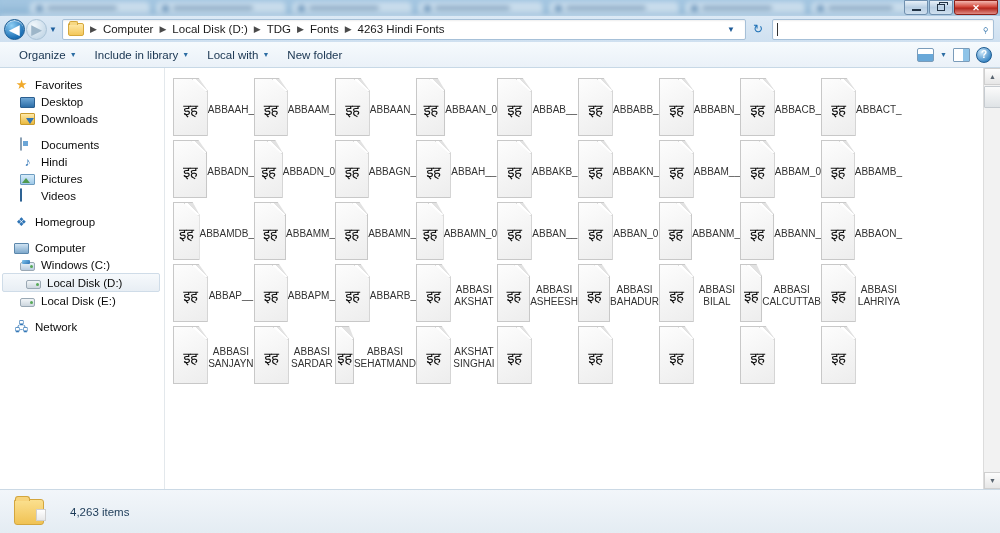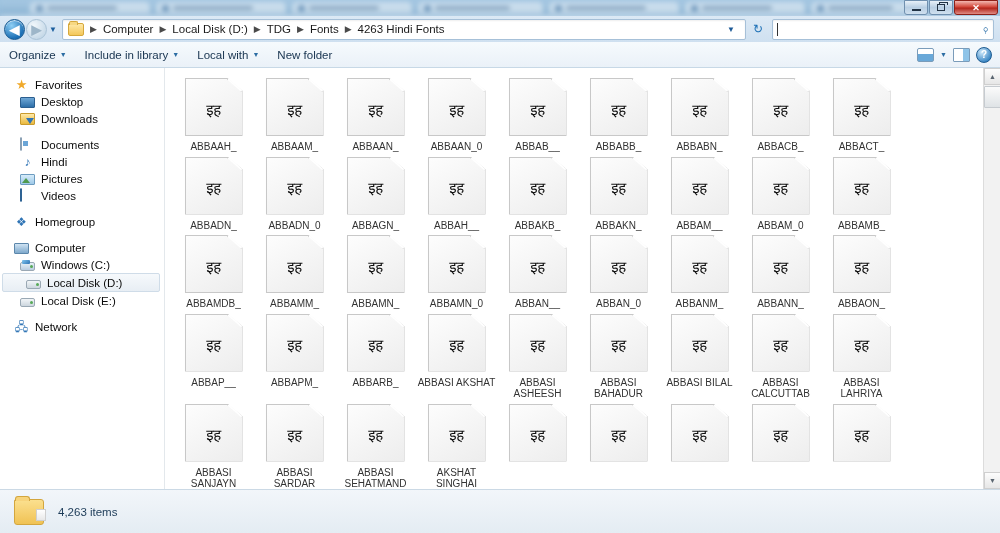--- a/index.html
+++ b/index.html
@@ -135,21 +135,21 @@
   }
   #searchcaret { width:1px;height:13px;background:#333; }
   #searchinput { flex:1; border:none; outline:none; font-size:11px; background:transparent;}
   .mag { color:#2a6ea8; font-size:12px; transform:rotate(-45deg); }
 
   
   #toolbar {
     position:absolute; left:0; top:42px; width:1000px; height:26px;
     background:linear-gradient(180deg,#f6fafd,#eaf1f8);
     border-bottom:1px solid #c7d8e6;
-    display:flex; align-items:center; padding-left:0;
+    display:flex; align-items:center; padding-left:10px;
   }
   .tbitem {
     display:flex;align-items:center;gap:4px;
     padding:3px 9px; color:#17334f; font-size:11.5px; border-radius:2px;
   }
   .tbcaret { font-size:7px; color:#2b6ca3; }
   .tbright { margin-left:auto; display:flex; align-items:center; gap:6px; padding-right:8px;}
   .viewicon {
     width:17px;height:14px;border:1px solid #7a9cba;border-radius:2px;
     background:linear-gradient(180deg,#ffffff 0 45%,#69a8d8 45% 100%);
@@ -256,21 +256,21 @@
   #filepane {
     flex:1; position:relative; overflow:hidden; background:#fff;
   }
   #grid {
     display:flex; flex-wrap:wrap;
     padding:6px 0 0 8px;
     width:815px;
   }
   .tile {
     width:81px; padding-top:4px;
-    display:flex; flex-direction:column; align-items:center;
+    display:flex; align-items:center;
   }
   .fonticon {
     width:58px;height:58px; position:relative;
     background:linear-gradient(150deg,#fdfdfd,#ededed);
     border:1px solid #c8c8c8;
     border-top-right-radius:0;
     box-shadow:0 1px 1px rgba(0,0,0,.08);
     display:flex;align-items:center;justify-content:center;
     clip-path:polygon(0 0, 74% 0, 100% 22%, 100% 100%, 0 100%);
   }
@@ -308,21 +308,21 @@
     position:absolute; top:18px; left:0; width:17px; height:22px;
     background:linear-gradient(180deg,#fbfbfb,#dfe3e6);
     border:1px solid #c6cbd0; border-radius:1px;
   }
 
   
   #statusbar {
     position:absolute; left:0; top:489px; width:1000px; height:44px;
     background:linear-gradient(180deg,#f2f6fa,#e4ecf3);
     border-top:1px solid #cbd9e5;
-    display:flex; align-items:center; padding-left:14px; gap:14px;
+    display:flex; align-items:center; padding-left:14px; gap:26px;
   }
   .statusfolder {
     width:30px;height:26px;
     background:linear-gradient(180deg,#fbe08f,#f0c254);
     border:1px solid #d3a63e; border-radius:2px 3px 3px 3px;
     position:relative;
   }
   .statusfolder::before{
     content:"";position:absolute;left:0;top:-4px;width:13px;height:4px;
     background:#f7d47c;border:1px solid #d3a63e;border-bottom:none;border-radius:3px 3px 0 0;

